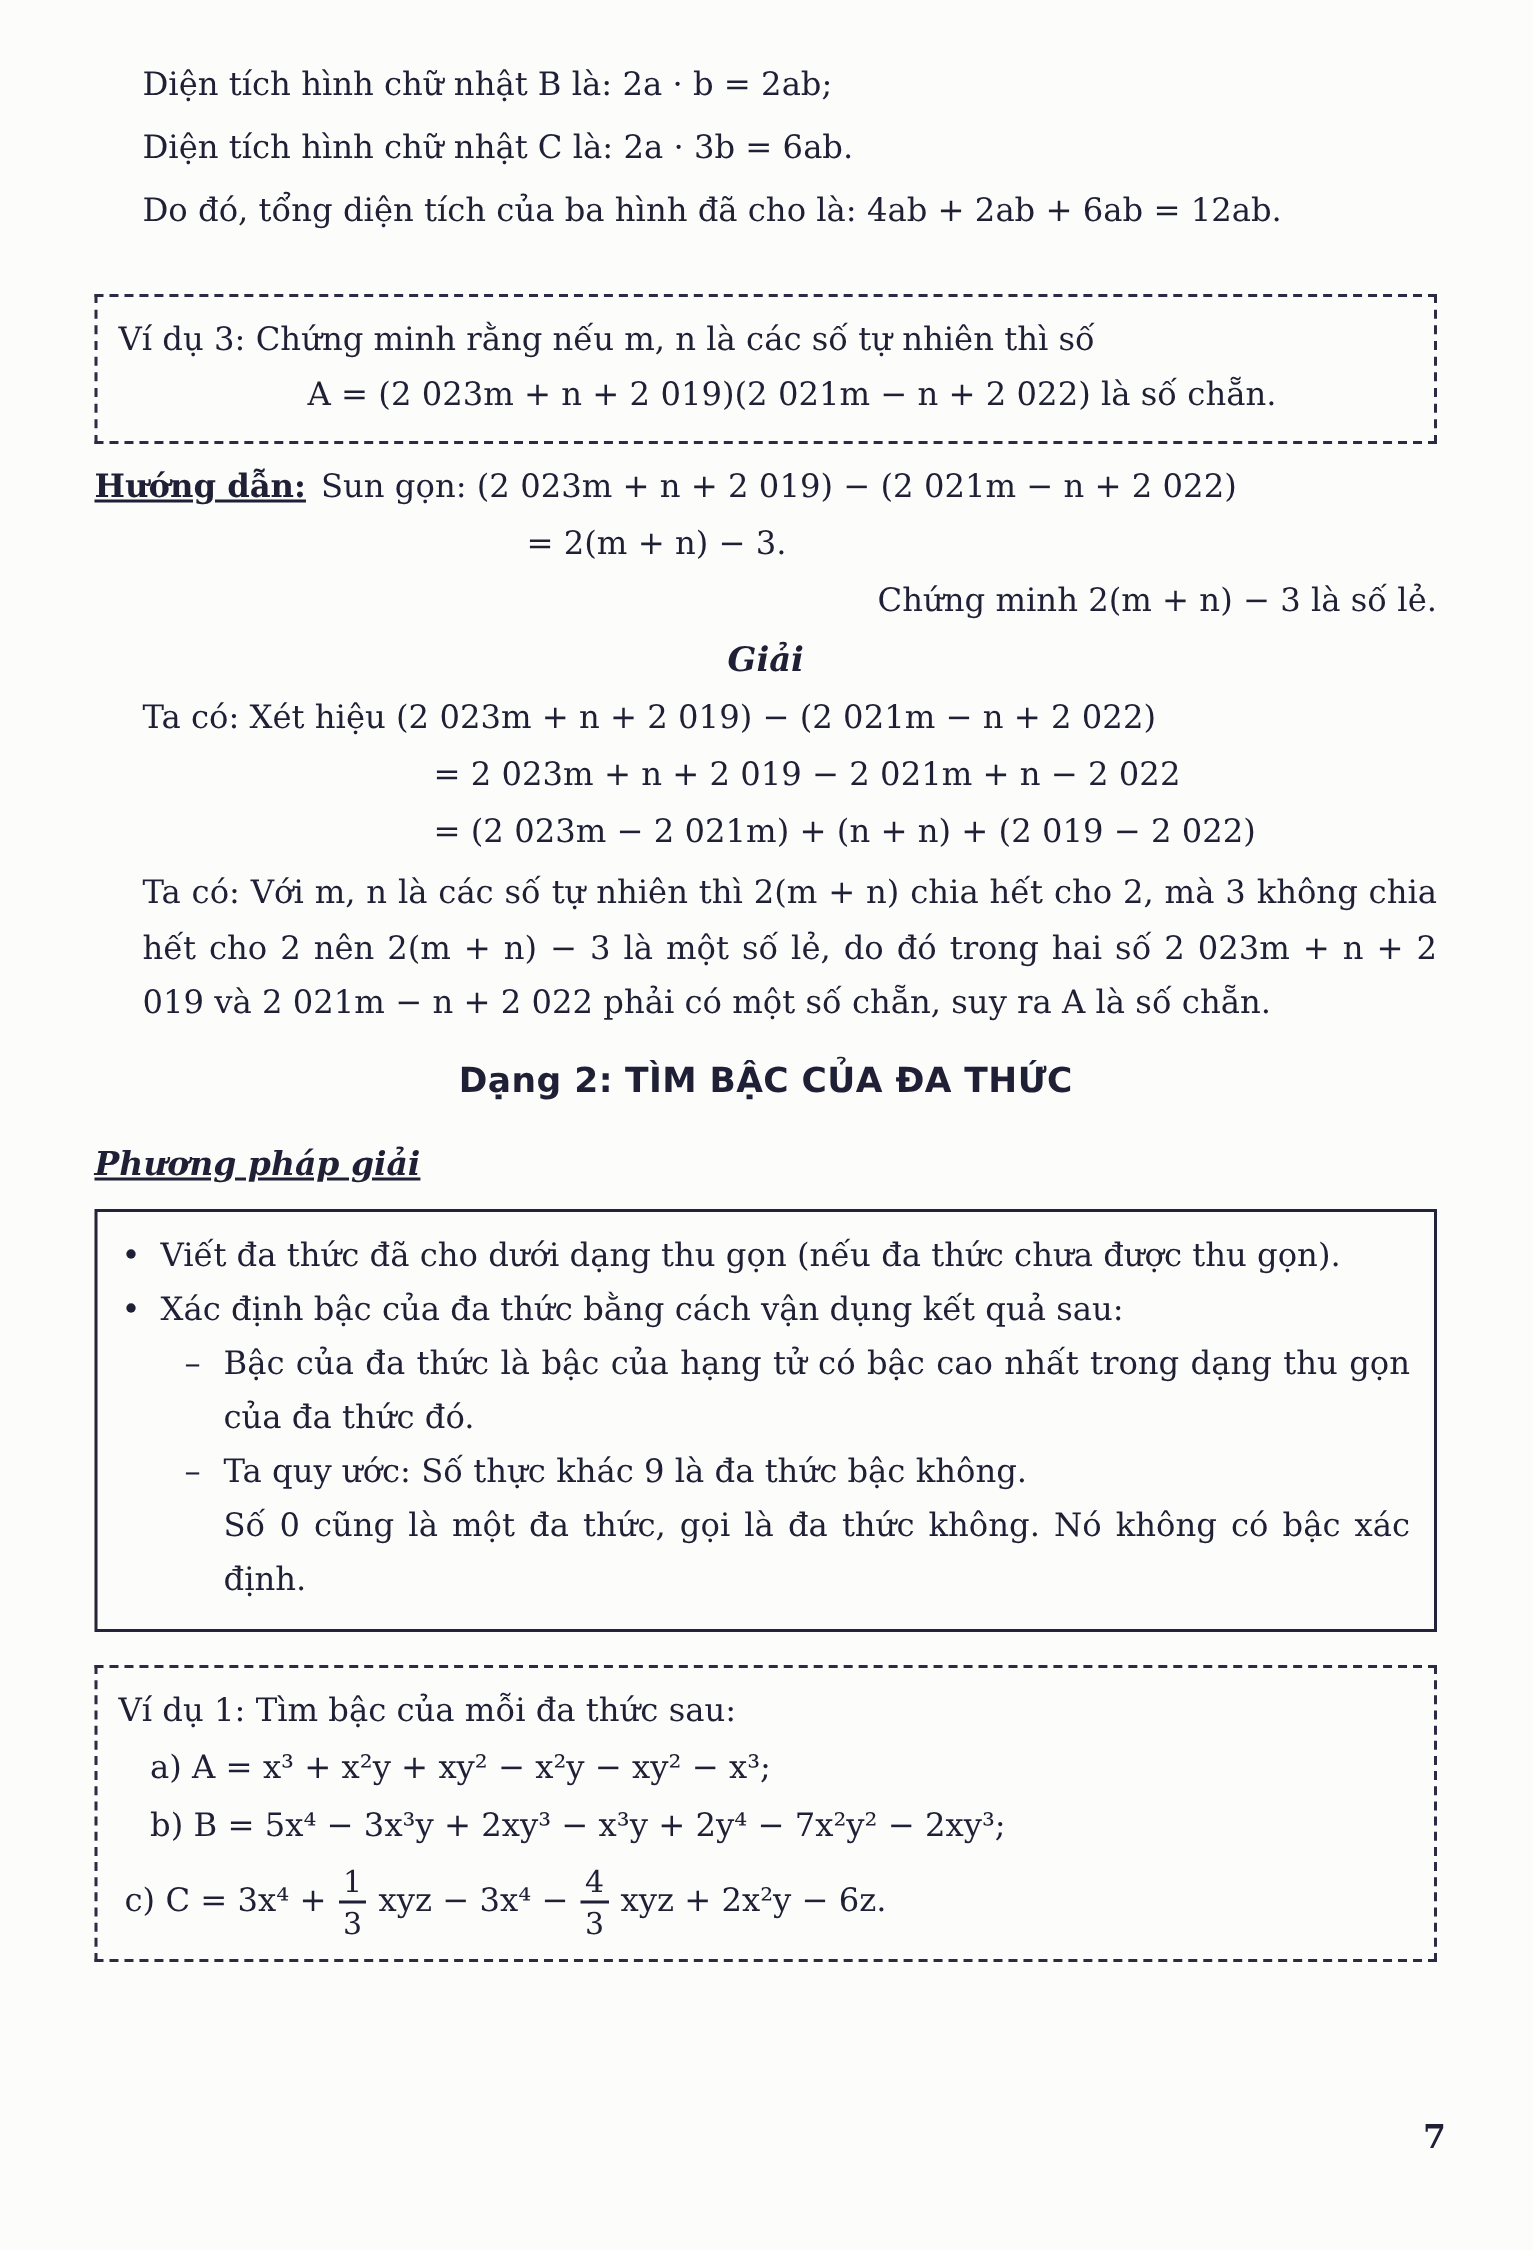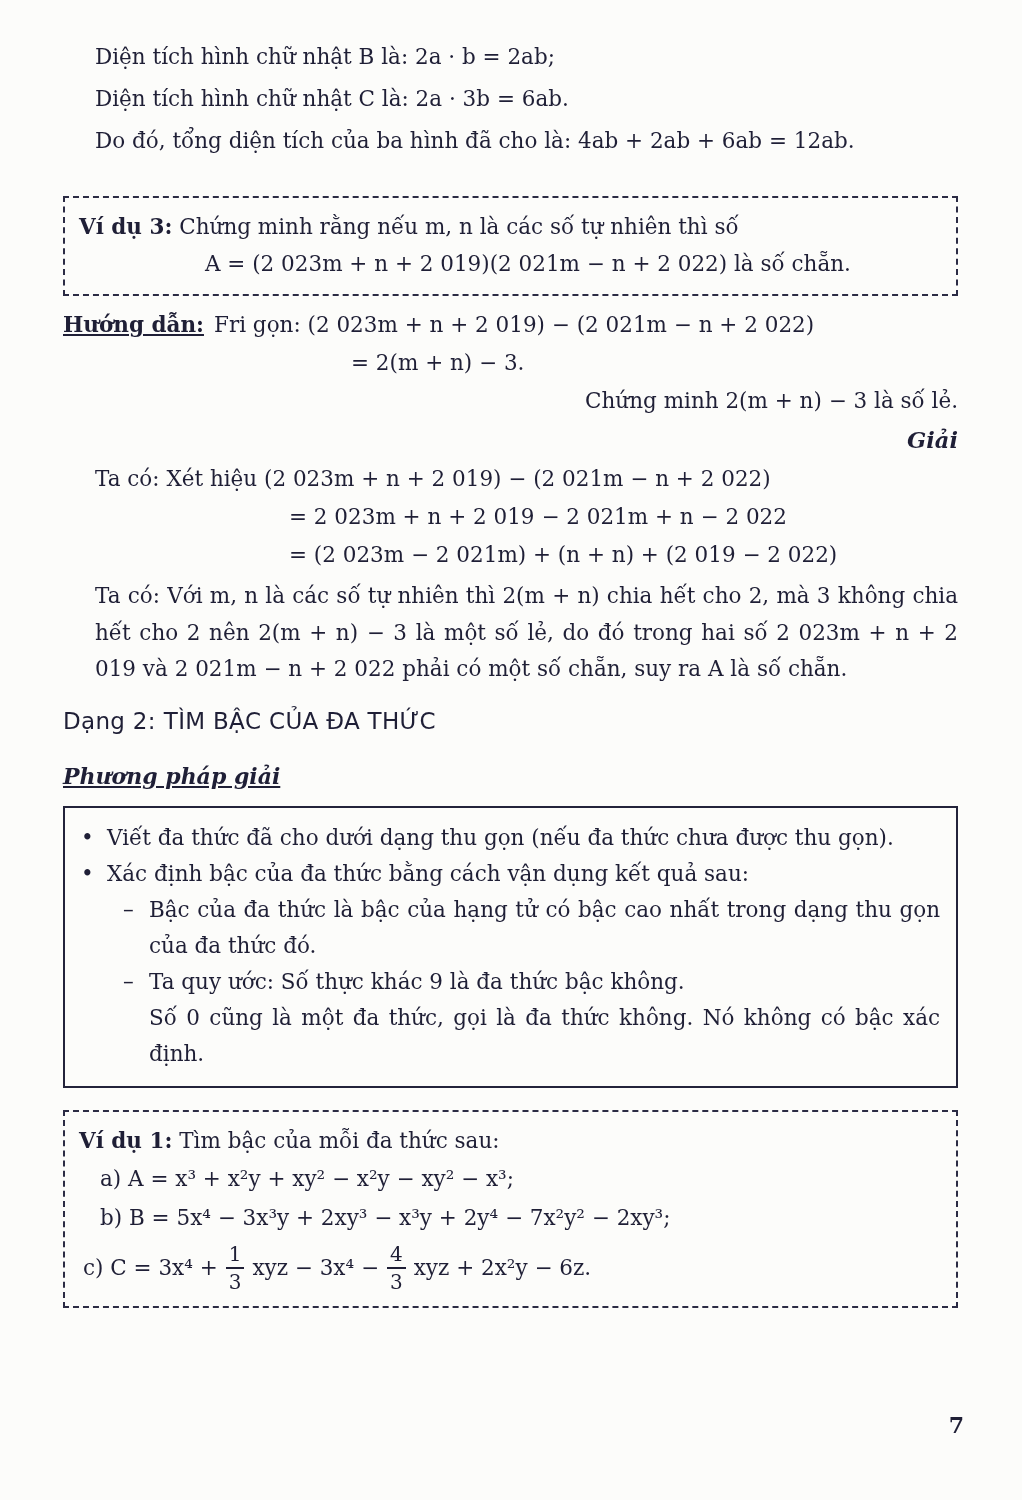--- a/index.html
+++ b/index.html
@@ -10,46 +10,46 @@
     color:#1f1f36;
     font-family:"DejaVu Serif","Liberation Serif",serif;
     font-size:21.5px;
     position:relative;
     overflow:hidden;
   }
   .content { padding:36px 64px 0 63px; }
   p { margin:0; }
   .line { line-height:42px; }
   .indent1 { margin-left:32px; }
-  .bold { font-weight:bold; }
+  .bold { font-weight:normal; }
 
   .vd-box {
     border:2px dashed #2b2b44;
     margin-top:34px;
     padding:10px 14px 12px;
     line-height:37px;
   }
   .vd-box .stmt { margin-left:126px; }
 
   .guid { margin-top:10px; }
   .g1 { line-height:38px; }
   .hd-label { font-weight:bold; text-decoration:underline; margin-right:10px; }
   .g2 { margin-left:288px; line-height:38px; }
   .g3 { margin-left:168px; line-height:38px;text-align:right; }
 
-  .giai { text-align:right; font-style:italic; font-weight:bold; line-height:40px; font-size:22.5px; }
+  .giai { text-align:center; font-style:italic; font-weight:bold; line-height:40px; font-size:22.5px; }
 
   .sol1 { margin-left:32px; line-height:38px; }
   .soleq { margin-left:226px; line-height:38px; }
   .conc { margin-left:32px; margin-top:4px; text-align:justify; line-height:36.5px; }
 
   .d2-head {
-    text-align:left; margin-top:18px;
+    text-align:center; margin-top:18px;
     font-family:"DejaVu Sans","Liberation Sans",sans-serif;
-    font-weight:normal; font-size:23px; letter-spacing:0.3px;
+    font-weight:bold; font-size:23px; letter-spacing:0.3px;
     line-height:30px;
   }
   .d2-head .pfx { margin-right:8px; }
 
   .ppg {
     margin-top:24px; font-weight:bold; font-style:italic;
     text-decoration:underline; font-size:22px; line-height:32px;
   }
 
   .method-box {
@@ -88,21 +88,21 @@
     <p class="line indent1">Diện tích hình chữ nhật C là: 2a · 3b = 6ab.</p>
     <p class="line indent1">Do đó, tổng diện tích của ba hình đã cho là: 4ab + 2ab + 6ab = 12ab.</p>
   </section>
 
   <div class="vd-box">
     <p><span class="bold">Ví dụ 3:</span> <span>Chứng minh rằng nếu m, n là các số tự nhiên thì số</span></p>
     <p class="stmt">A = (2 023m + n + 2 019)(2 021m − n + 2 022) là số chẵn.</p>
   </div>
 
   <section class="guid">
-    <p class="g1"><span class="hd-label">Hướng dẫn:</span><span>Fri gọn:  (2 023m + n + 2 019) − (2 021m − n + 2 022)</span></p>
+    <p class="g1"><span class="hd-label">Hướng dẫn:</span><span>Sun gọn:  (2 023m + n + 2 019) − (2 021m − n + 2 022)</span></p>
     <p class="g2">= 2(m + n) − 3.</p>
     <p class="g3">Chứng minh 2(m + n) − 3 là số lẻ.</p>
   </section>
 
   <p class="giai">Giải</p>
 
   <section>
     <p class="sol1">Ta có: Xét hiệu (2 023m + n + 2 019) − (2 021m − n + 2 022)</p>
     <p class="soleq">= 2 023m + n + 2 019 − 2 021m + n − 2 022</p>
     <p class="soleq">= (2 023m − 2 021m) + (n + n) + (2 019 − 2 022)</p>

